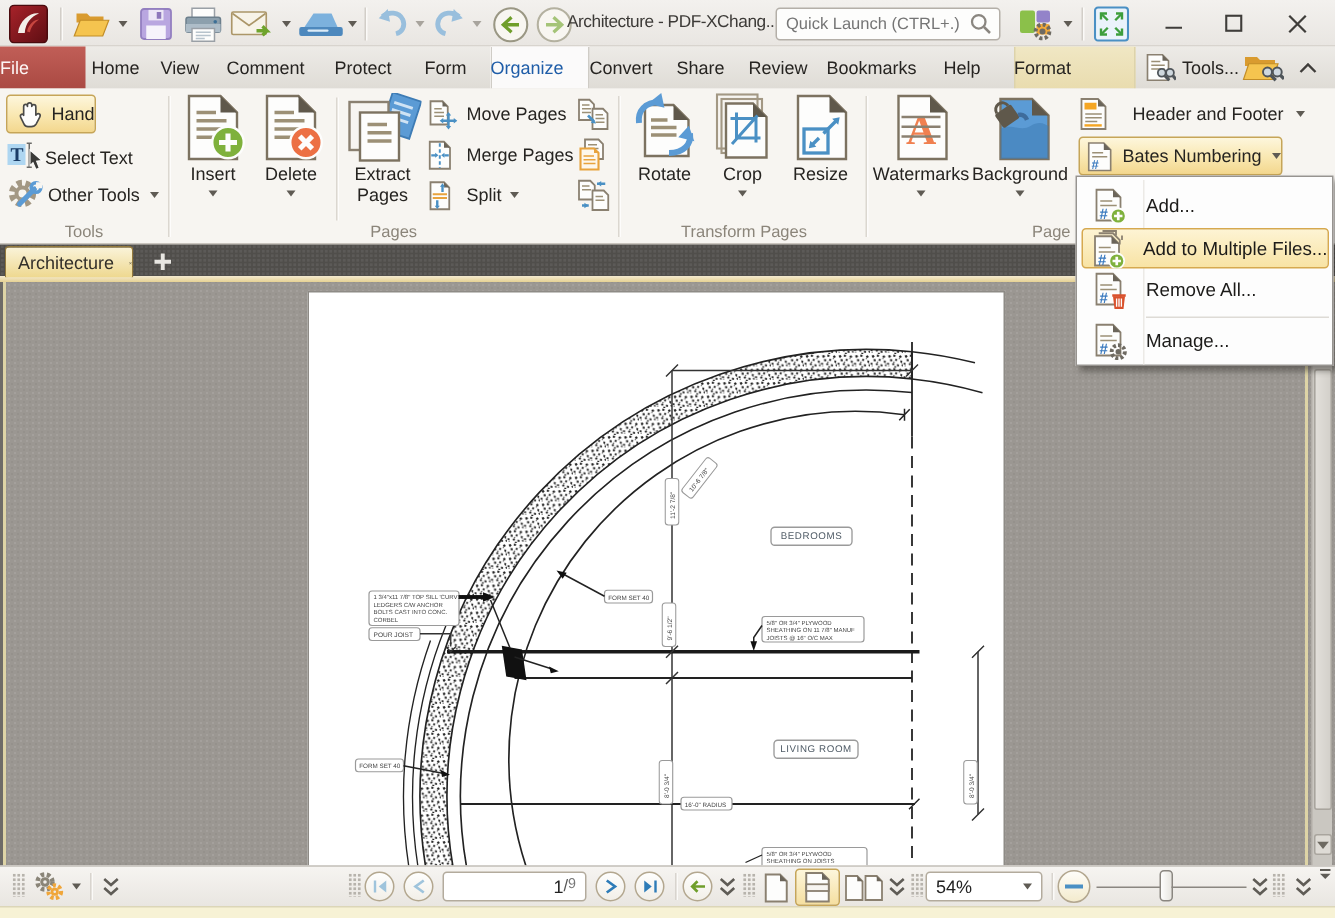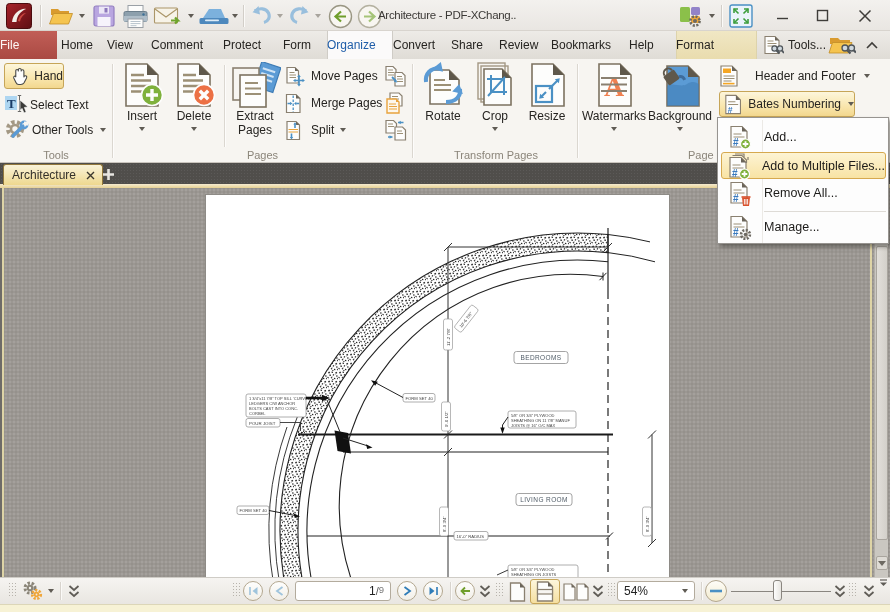--- a/index.html
+++ b/index.html
@@ -40,21 +40,21 @@
   .big-btn .bcaret { margin-top:3px; }
   .small-btn { position:absolute; height:22px; display:flex; align-items:center; font-size:12px; color:#262421; white-space:nowrap; }
   .small-btn .slabel { margin-left:6px; }
   .yellow-btn { background:linear-gradient(#fdf6dc,#f9e7b0 55%,#f3d78e); border:1px solid #c6a558; border-radius:3px; }
   .hand-btn { position:absolute; left:4px; top:4px; width:60px; height:26px; display:flex; align-items:center; }
   .tool-row { position:absolute; left:4px; height:24px; display:flex; align-items:center; font-size:12px; color:#262421; }
 
   
   .tabbar { position:absolute; left:0; top:163px; width:890px; height:25px; background:#504e4b;
     background-image:radial-gradient(rgba(255,255,255,0.07) 1px, transparent 1px); background-size:3px 3px; }
-  .doc-tab { position:absolute; left:3px; top:1px; width:100px; height:21px; border:1px solid #93793d; border-bottom:none;
+  .doc-tab { position:absolute; left:3px; top:1px; width:86px; height:21px; border:1px solid #93793d; border-bottom:none;
     border-radius:3px 3px 0 0; background:linear-gradient(#faf3d9,#eed88f); display:flex; align-items:center; }
   .doc-tab .tlabel { font-size:12px; color:#33302a; margin-left:8px; }
   .newtab-btn { position:absolute; left:101px; top:3px; width:15px; height:16px; display:flex; align-items:center; justify-content:center; }
 
   
   .docarea { position:absolute; left:0; top:188px; width:890px; height:389px; background-color:#9b9792;
     background-image:radial-gradient(rgba(255,255,255,0.09) 1px, transparent 1px), radial-gradient(rgba(0,0,0,0.04) 1px, transparent 1px);
     background-size:4px 4px, 4px 4px; background-position:0 0, 2px 2px; overflow:hidden; }
   .edge-line { position:absolute; top:0; width:2px; height:389px; background:#ded4a6; }
   .edge-dark { position:absolute; top:0; width:2px; height:389px; background:#6e6b67; }
@@ -193,20 +193,27 @@
         <path d="M18 12.5 H9 M13 7.5 l-5.5 5 l5.5 5" fill="none" stroke="#6f9e2b" stroke-width="2.2"></path>
       </svg>
     </div>
     <div class="tb-item" style="left:356px;width:26px;">
       <svg width="25" height="25" viewBox="0 0 25 25">
         <circle cx="12.5" cy="12.5" r="11" fill="#f8f6f1" stroke="#b4b1a0" stroke-width="1.4"></circle>
         <path d="M7 12.5 H16 M12 7.5 l5.5 5 l-5.5 5" fill="none" stroke="#a5c478" stroke-width="2.2"></path>
       </svg>
     </div>
     <div class="title-text" style="left:378px;font-size:11.5px;letter-spacing:-0.3px;">Architecture - PDF-XChang..</div>
+    <div class="quick-launch">
+      <input type="text" placeholder="Quick Launch (CTRL+.)" style="">
+      <svg width="16" height="16" viewBox="0 0 16 16">
+        <circle cx="6.5" cy="6.5" r="4.5" fill="none" stroke="#8a8680" stroke-width="1.5"></circle>
+        <path d="M10 10 L14 14" stroke="#8a8680" stroke-width="1.7"></path>
+      </svg>
+    </div>
     <div class="tb-item" style="left:676px;width:30px;">
       <svg width="26" height="24" viewBox="0 0 26 24">
         <rect x="2" y="3" width="10" height="15" rx="1.5" fill="#8bc04a"></rect>
         <rect x="13" y="3" width="9" height="8" rx="1.5" fill="#9383c9"></rect>
         <rect x="13" y="12" width="9" height="7" rx="1.5" fill="#f2a93b"></rect>
         <circle cx="17" cy="17" r="4.6" fill="none" stroke="#6e6a62" stroke-width="2.6" stroke-dasharray="2.1 1.5"></circle>
         <circle cx="17" cy="17" r="2" fill="#6e6a62"></circle>
       </svg>
     </div>
     <div class="tb-item" style="left:707px;width:10px;">

